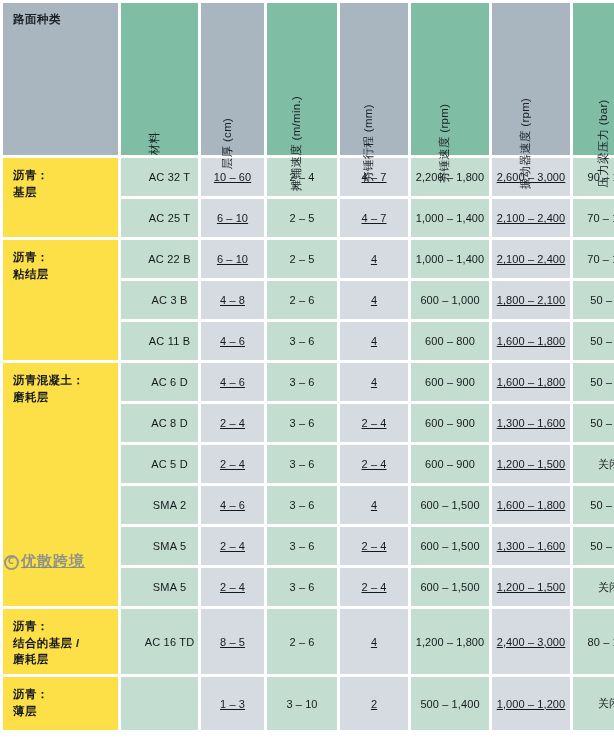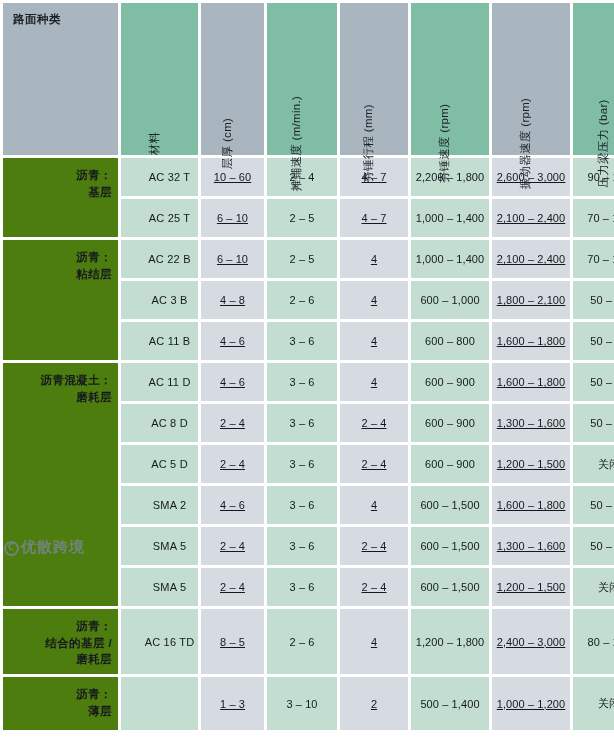--- a/index.html
+++ b/index.html
@@ -76,45 +76,46 @@
     padding:0;
     height:38px;
     text-align:center;
     vertical-align:middle;
     font-size:11.5px;
     color:#15191d;
     white-space:nowrap;
     border:0;
   }
   td.type-cell{
-    background:#4d7c0f;
-    text-align:right;
+    background:#fde047;
+    text-align:left;
     vertical-align:top;
-    padding:9px 6px 6px 4px;
+    padding:9px 6px 6px 10px;
     font-weight:bold;
     font-size:11.5px;
     color:#15191d;
     line-height:1.45;
     letter-spacing:.4px;
   }
   td.mat{font-size:11px;letter-spacing:.2px;padding-left:20px;}
   td.num{font-size:11px;letter-spacing:.1px;}
 
   
   .watermark{
     position:absolute;
     left:4px;
-    bottom:28px;
+    bottom:14px;
     font-size:15px;
     font-weight:bold;
     color:rgba(122,134,144,.85);
     letter-spacing:1px;
     pointer-events:none;
     font-family:"DejaVu Sans",sans-serif;
     white-space:nowrap;
+    text-decoration:underline;
   }
   .watermark .wm-mark{
     display:inline-block;
     border:2px solid rgba(122,134,144,.8);
     border-radius:50%;
     width:11px;height:11px;
     line-height:9px;
     font-size:8px;
     text-align:center;
     margin-right:2px;
@@ -205,21 +206,21 @@
           <td class="mat bg-green-lite">AC 11 B</td>
           <td class="num bg-grey-lite">4 – 6</td>
           <td class="num bg-green-lite">3 – 6</td>
           <td class="num bg-grey-lite">4</td>
           <td class="num bg-green-lite">600 – 800</td>
           <td class="num bg-grey-lite">1,600 – 1,800</td>
           <td class="num bg-green-lite">50 – 70</td>
         </tr>
         <tr>
           <td class="type-cell" rowspan="6">沥青混凝土：<br>磨耗层</td>
-          <td class="mat bg-green-lite">AC 11 D</td>
+          <td class="mat bg-green-lite">AC 6 D</td>
           <td class="num bg-grey-lite">4 – 6</td>
           <td class="num bg-green-lite">3 – 6</td>
           <td class="num bg-grey-lite">4</td>
           <td class="num bg-green-lite">600 – 900</td>
           <td class="num bg-grey-lite">1,600 – 1,800</td>
           <td class="num bg-green-lite">50 – 80</td>
         </tr>
         <tr>
           <td class="mat bg-green-lite">AC 8 D</td>
           <td class="num bg-grey-lite">2 – 4</td>

